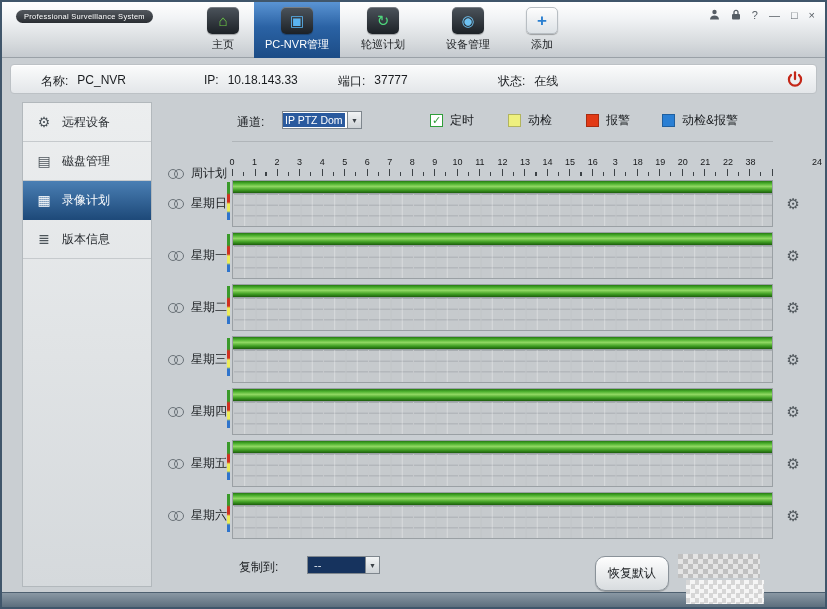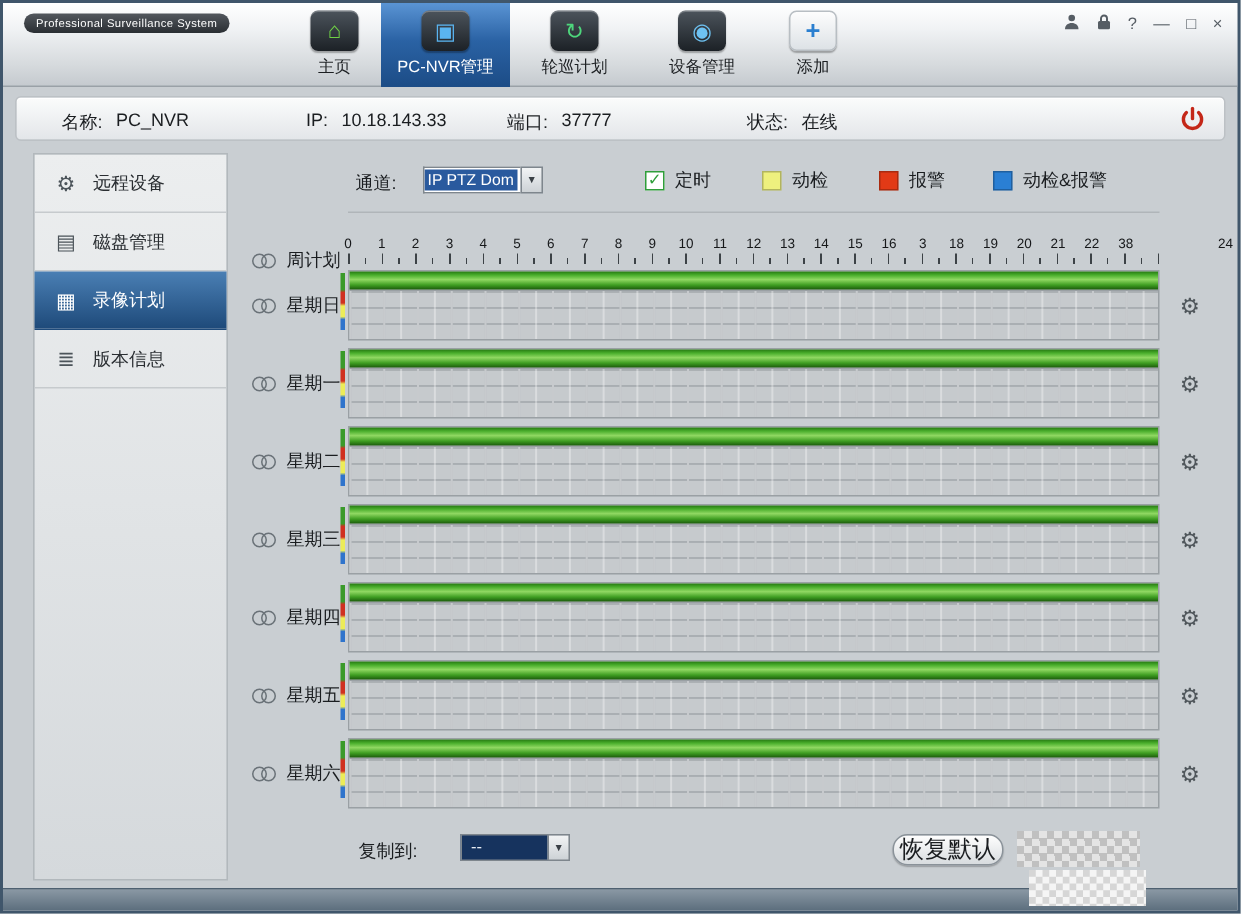--- a/index.html
+++ b/index.html
@@ -124,22 +124,22 @@
       background: linear-gradient(to bottom, #267a12 0%, #4aae2c 20%, #90d862 45%, #3f9e22 75%, #1c5c0c 100%); }
   .grid-area { height: 32px; background-color: #c6cacd; cursor: pointer;
       background-image:
         linear-gradient(90deg, rgba(255,255,255,.35) 1px, transparent 1px),
         linear-gradient(90deg, #a9aeb2 1px, transparent 1px),
         linear-gradient(#a9aeb2 1px, transparent 1px);
       background-size: 11.25px 100%, 22.5px 100%, 100% 10.7px; }
   .gear-icon { position: absolute; right: 14px; top: 15px; font-size: 15px; color: #50575c; cursor: pointer; }
 
   .copy-label { position: absolute; left: 85px; top: 457px; font-size: 12px; color: #1a1d20; }
-  .btn { position: absolute; height: 21px; border-radius: 10px; border: 1px solid #8a9299;
-         background: linear-gradient(#fefefe, #d8dcdf); font-size: 16px; color: #1a1d20;
+  .btn { position: absolute; height: 35px; border-radius: 10px; border: 1px solid #8a9299;
+         background: linear-gradient(#fefefe, #d8dcdf); font-size: 12px; color: #1a1d20;
          display: flex; align-items: center; justify-content: center; cursor: pointer;
          box-shadow: 0 1px 1px rgba(0,0,0,.25); }
   .restore-btn { left: 441px; top: 454px; width: 74px; }
 
   .mosaic { background-color: #d5d5d5;
             background-image: repeating-conic-gradient(#e4e4e4 0% 25%, #c0c0c0 0% 50%);
             background-size: 10px 10px; }
   .obscured-btn { position: absolute; left: 524px; top: 452px; width: 82px; height: 24px; }
   .mosaic-light { background-color: #e9e9e9;
             background-image: repeating-conic-gradient(#f5f5f5 0% 25%, #d6d6d6 0% 50%);

